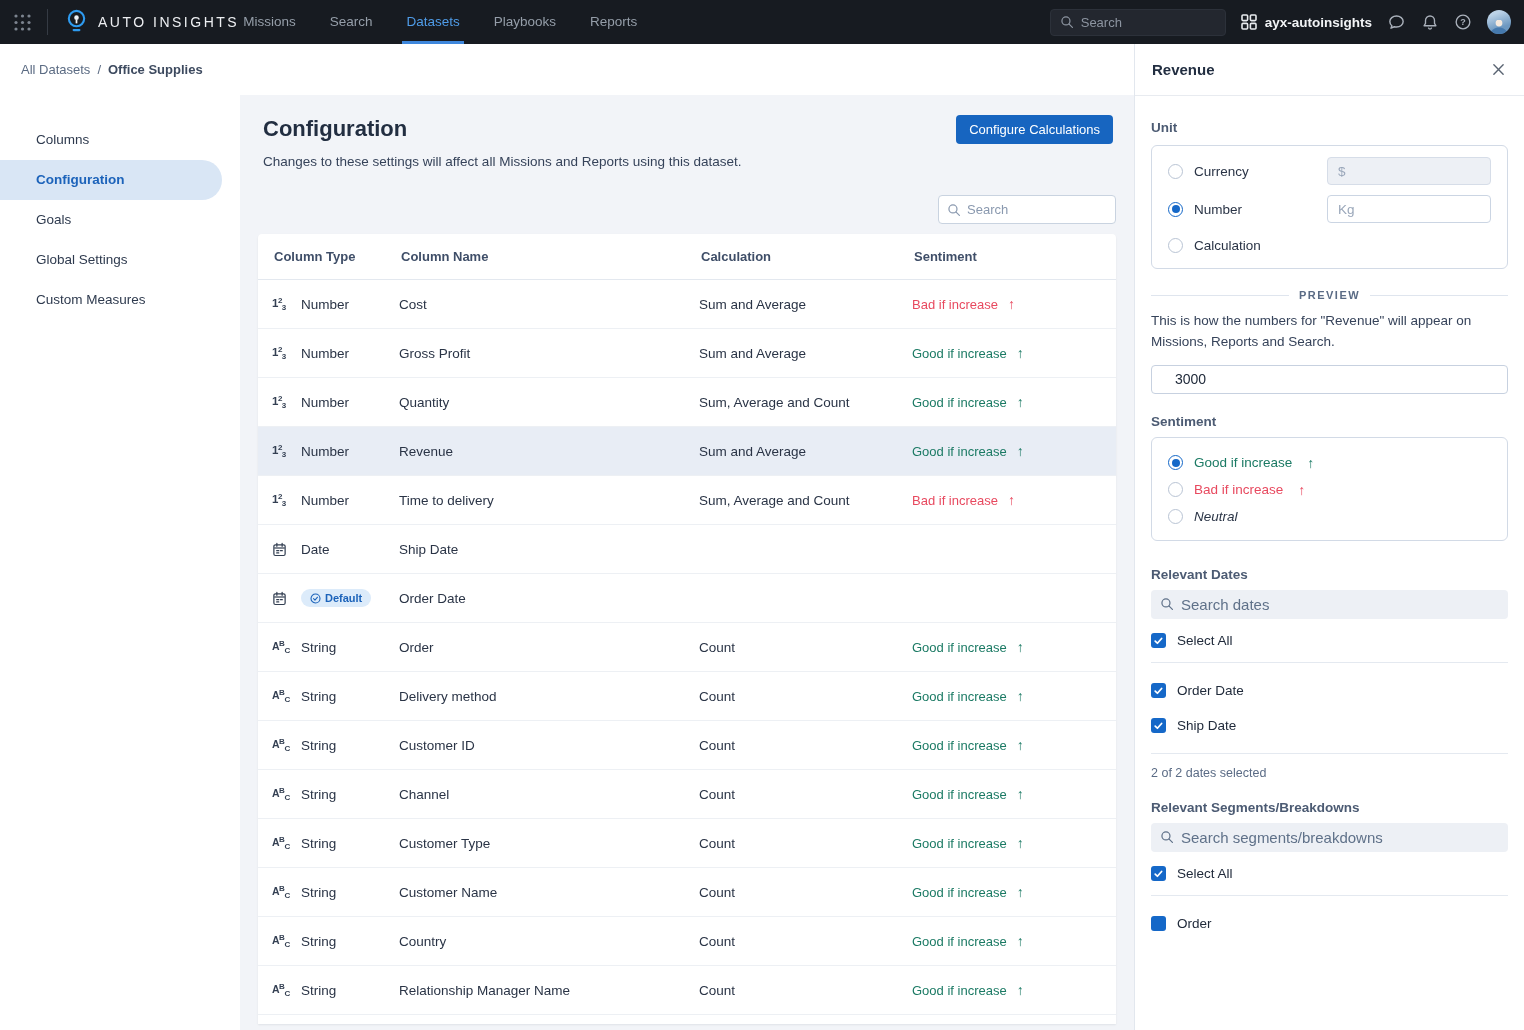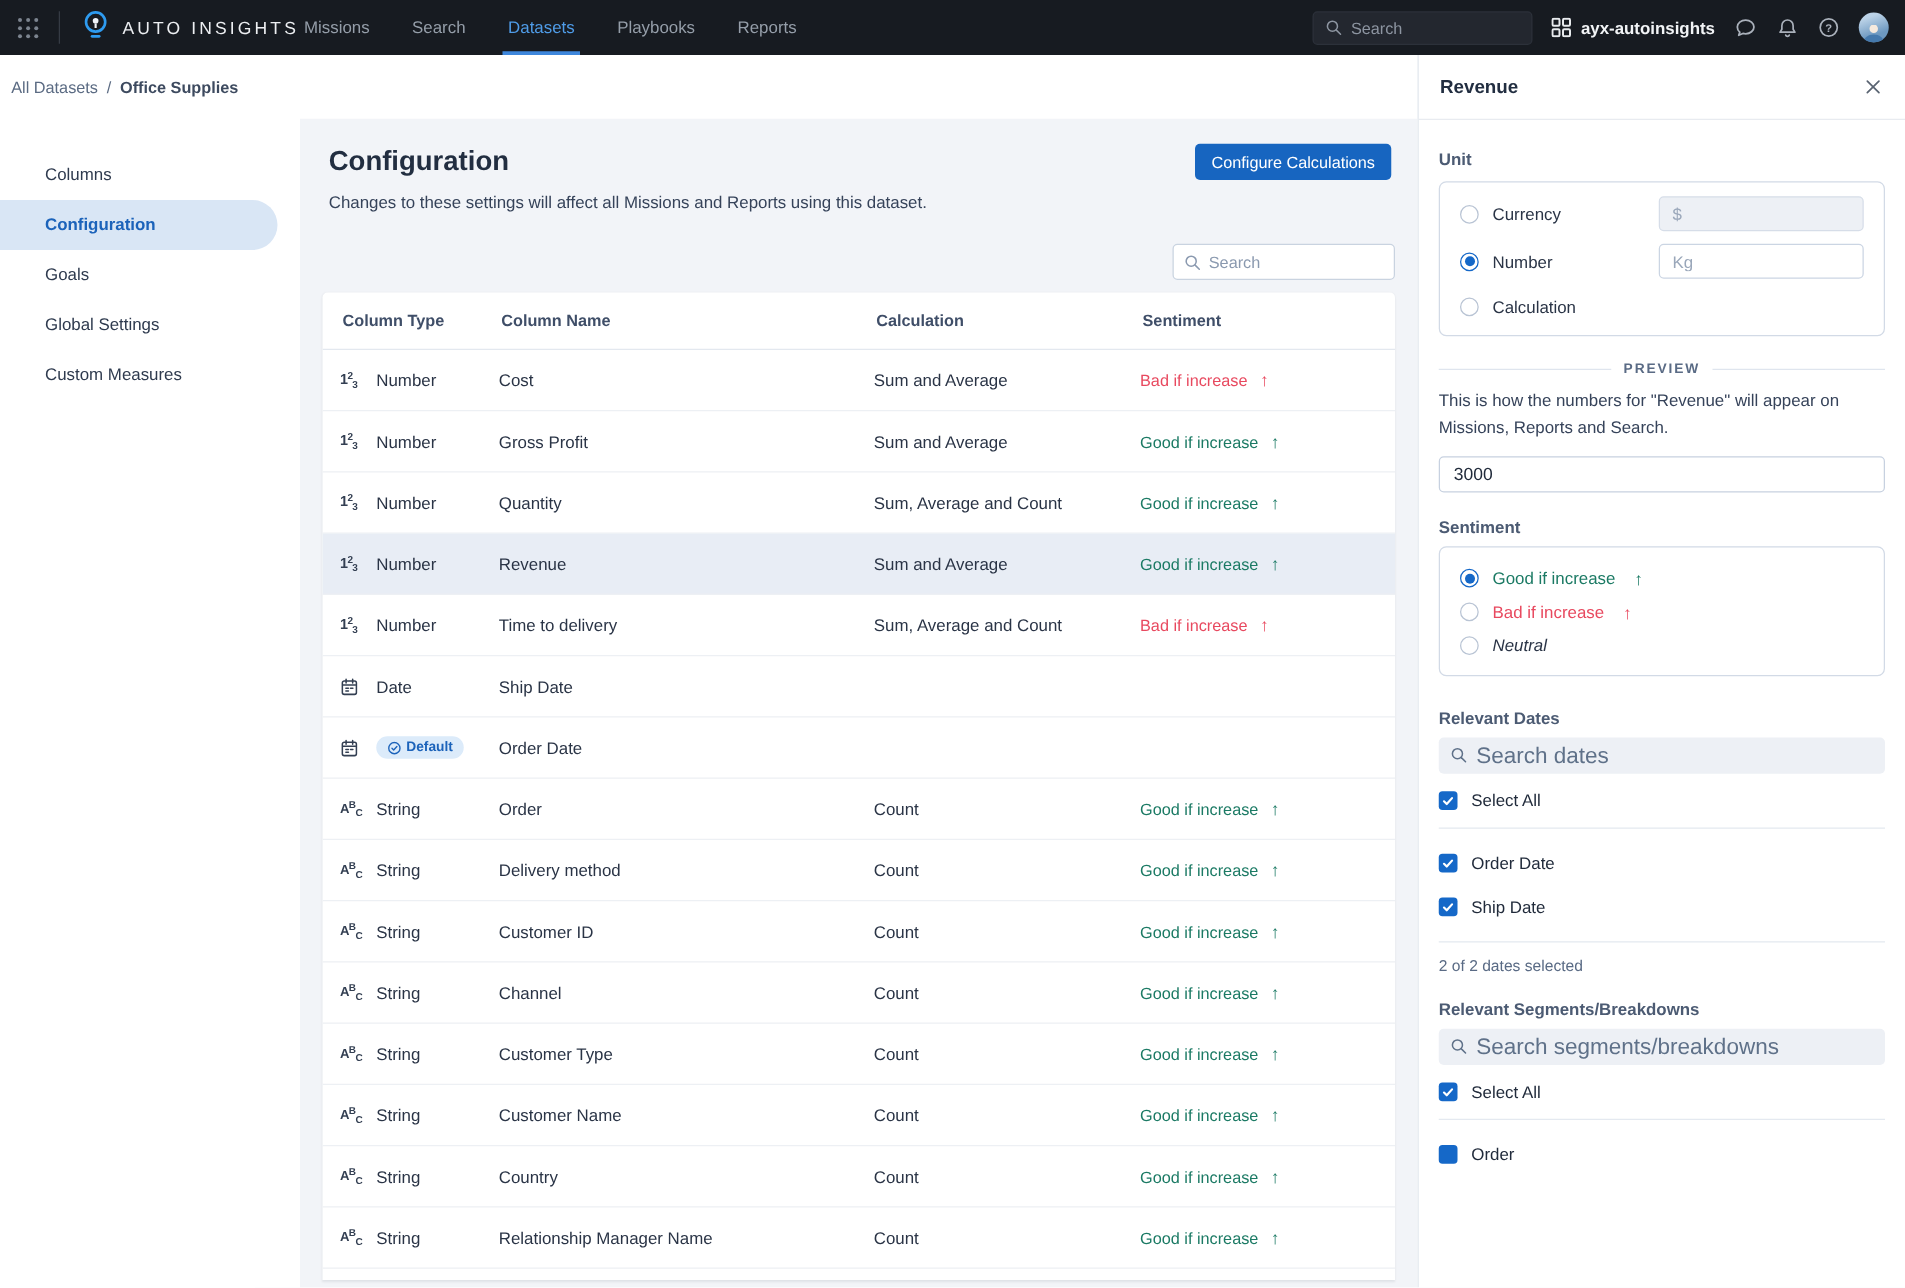--- a/index.html
+++ b/index.html
@@ -23,21 +23,21 @@
   .nav-search input::placeholder { color:#8d95a1; }
   .org { display:flex; align-items:center; gap:8px; }
   .org-name { color:#f2f4f6; font-size:13.5px; font-weight:700; }
   .nav-icon { color:#aab1bb; display:flex; cursor:pointer; }
   .avatar { width:24px; height:24px; border-radius:50%; background:linear-gradient(160deg,#bcd3e8 20%,#6d98c0 70%);
     display:flex; align-items:flex-end; justify-content:center; overflow:hidden; cursor:pointer; }
 
   
   .app { display:flex; height:986px; }
   .left-region { width:1134px; display:flex; flex-direction:column; }
-  .breadcrumb { height:51px; background:#fff; display:flex; align-items:center; padding-left:9px; gap:7px; font-size:13px; }
+  .breadcrumb { height:51px; background:#fff; display:flex; align-items:center; padding-left:21px; gap:7px; font-size:13px; }
   .breadcrumb a { color:#5b6b83; text-decoration:none; cursor:pointer; }
   .breadcrumb .sep { color:#5b6b83; }
   .crumb-current { color:#3d4a5f; font-weight:700; }
   .content-row { display:flex; flex:1; min-height:0; }
 
   
   .sidebar { width:240px; background:#fff; padding-top:25px; flex:none; }
   .side-item { height:40px; line-height:40px; padding-left:36px; font-size:13.5px; color:#2e3a4e; cursor:pointer; }
   .side-item.active { background:#d9e6f5; color:#1c63ba; font-weight:700; width:222px; border-radius:0 20px 20px 0; }
 
@@ -96,32 +96,32 @@
     font-family:inherit; padding:0 10px; color:#2a3446; outline:none; }
   .unit-input::placeholder { color:#9aa7ba; }
   .unit-input:disabled { background:#edf0f5; border-color:#d6dde8; }
   .box.pair { margin-top:20px; padding:10px 16px; }
   .pair .u-row { height:28px; margin:5px 0; justify-content:flex-start; }
   .preview-divider { margin-top:20px; display:flex; align-items:center; gap:10px; color:#5a6b85;
     font-size:11px; font-weight:700; letter-spacing:1.5px; }
   .preview-divider .line { flex:1; height:1px; background:#dfe5ee; }
   .p-desc { margin-top:10px; font-size:13.5px; line-height:1.55; color:#36435a; }
   .p-input { margin-top:12px; width:100%; height:29px; border:1px solid #c7d1e0; border-radius:4px;
-    font-size:14px; font-family:inherit; color:#212b3b; padding:0 11px; outline:none; }
+    font-size:14px; font-family:inherit; color:#212b3b; padding:0 23px; outline:none; }
   .box.sentiment { margin-top:4px; padding:11px 16px; }
   .s-row { display:flex; align-items:center; gap:11px; margin:6px 0 11px; font-size:13.5px; }
   .s-row:last-child { margin-bottom:5px;font-style:italic; }
   .s-row .arrow { font-size:14px; font-weight:700; margin-left:4px; }
   .s-row.good .lab, .s-row.good .arrow { color:#1b7a64; }
   .s-row.bad  .lab, .s-row.bad  .arrow { color:#e8495f; }
   .s-row.neutral .lab { color:#2a3446; }
   .p-label.dates { margin-top:26px; margin-bottom:8px; }
   .gray-search { height:29px; background:#edf0f5; border-radius:4px; display:flex; align-items:center; gap:7px;
     padding:0 9px; color:#5f7189; }
-  .gray-search input { background:transparent; border:none; outline:none; font-size:18px; width:100%; color:#2a3446; }
+  .gray-search input { background:transparent; border:none; outline:none; font-size:15px; width:100%; color:#2a3446; }
   .gray-search input::placeholder { color:#5f7189; }
   .check-row { display:flex; align-items:center; gap:11px; margin:14px 0; font-size:13.5px; color:#212b3b; cursor:pointer; }
   .list .check-row { margin:20px 0; }
   .checkbox { width:15px; height:15px; border-radius:3px; background:#1568c8; display:flex; align-items:center;
     justify-content:center; flex:none; }
   .h-div { height:1px; background:#e4e9f0; margin:12px 0; }
   .p-summary { font-size:12.5px; color:#5a6b85; margin-top:12px; }
 </style>
 </head>
 <body>

